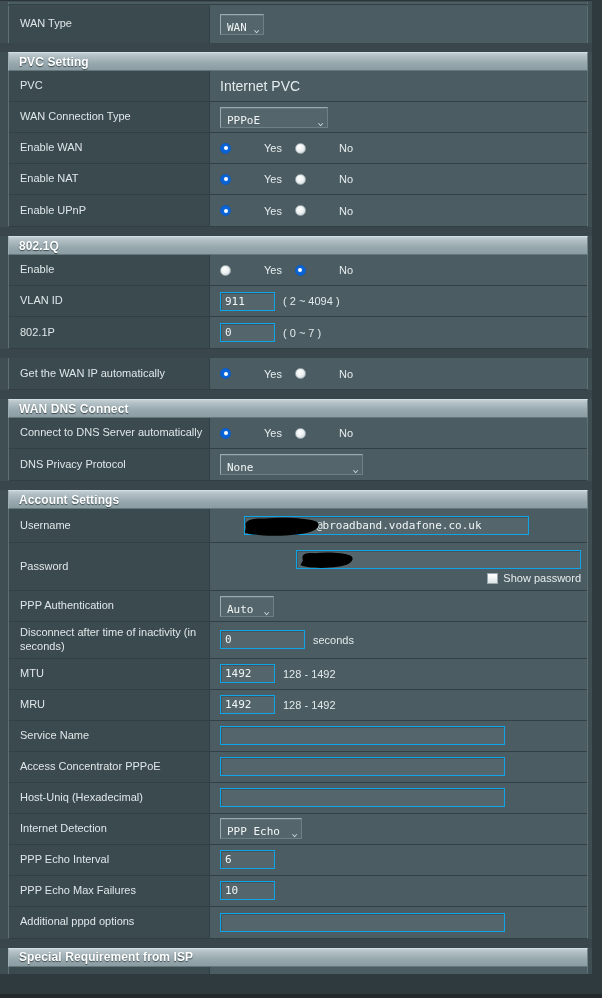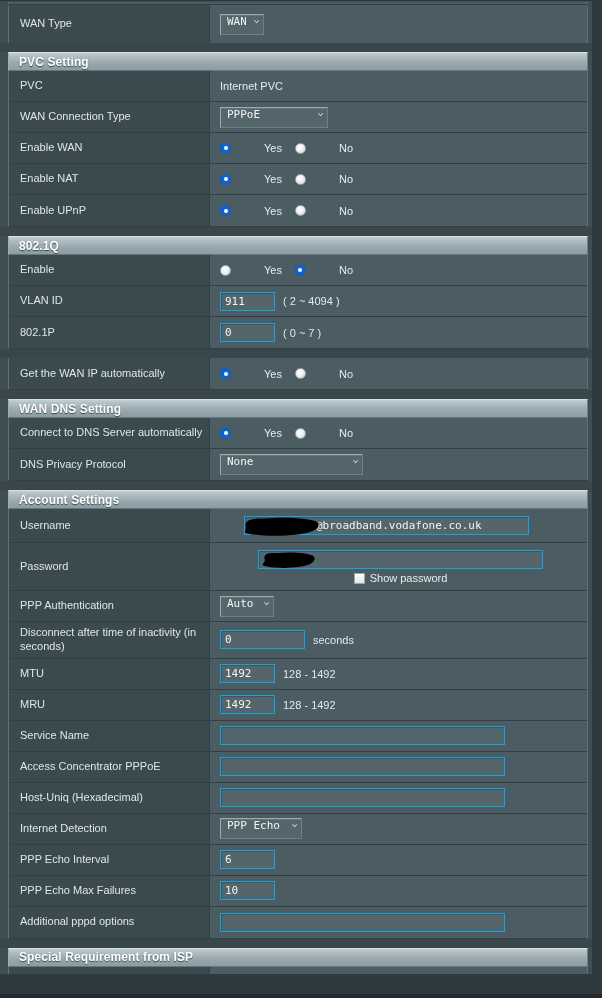--- a/index.html
+++ b/index.html
@@ -103,28 +103,28 @@
     flex: 1;
     background: #4b5d62;
     display: flex;
     align-items: center;
     box-sizing: border-box;
     padding: 4px 6px 4px 10px;
     position: relative;
   }
   .row-value.stacked {
     flex-direction: column;
-    align-items: center;
+    align-items: flex-end;
     justify-content: center;
     padding-top: 5px;
     padding-bottom: 4px;
   }
 
   .static-text {
-    font-size: 11px;
+    font-size: 14px;
     color: #e4ebed;
   }
   .hint {
     font-size: 11px;
     color: #e2e9eb;
     margin-left: 8px;
     white-space: nowrap;
   }
 
   
@@ -153,21 +153,21 @@
     border: 1px solid #9aabaf;
     border-right-color: #6d8086;
     border-bottom-color: #6d8086;
     height: 21px;
     box-sizing: border-box;
     color: #f2f6f7;
     font-family: "DejaVu Sans Mono", monospace;
     font-size: 11px;
     padding: 0 4px 0 6px;
     display: inline-flex;
-    align-items: flex-start;
+    align-items: flex-end;
     justify-content: space-between;
     gap: 8px;
     box-shadow: inset 0 1px 0 rgba(255,255,255,0.10);
   }
   .sel-w-tiny  { width: 44px; }
   .sel-w-auto  { width: 54px; }
   .sel-w-mid   { width: 82px; }
   .sel-w-conn  { width: 108px; }
   .sel-w-dns   { width: 143px; }
   .sel-caret {
@@ -454,21 +454,21 @@
                     <span class="radio-label">No</span>
                   </label>
                 </div>
               </div>
             </div>
           </div>
         </div>
         <div class="section-gap"></div>
         <div class="section">
           <div class="sec-head">
-            <div class="sec-head-title">WAN DNS Setting</div>
+            <div class="sec-head-title">WAN DNS Connect</div>
           </div>
           <div class="rows">
             <div class="row">
               <div class="row-label">Connect to DNS Server automatically</div>
               <div class="row-value">
                 <div class="radio-group">
                   <label class="radio-item">
                     <span class="radio-dot on"></span>
                     <span class="radio-label">Yes</span>
                   </label>

